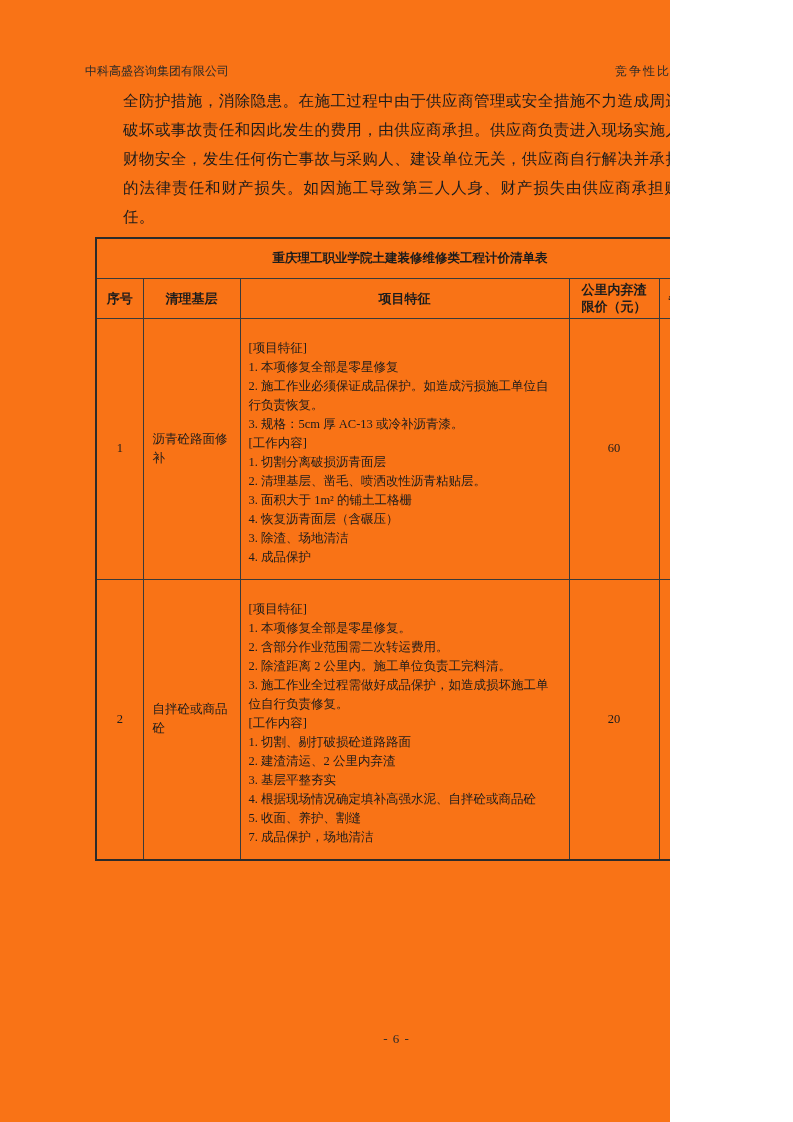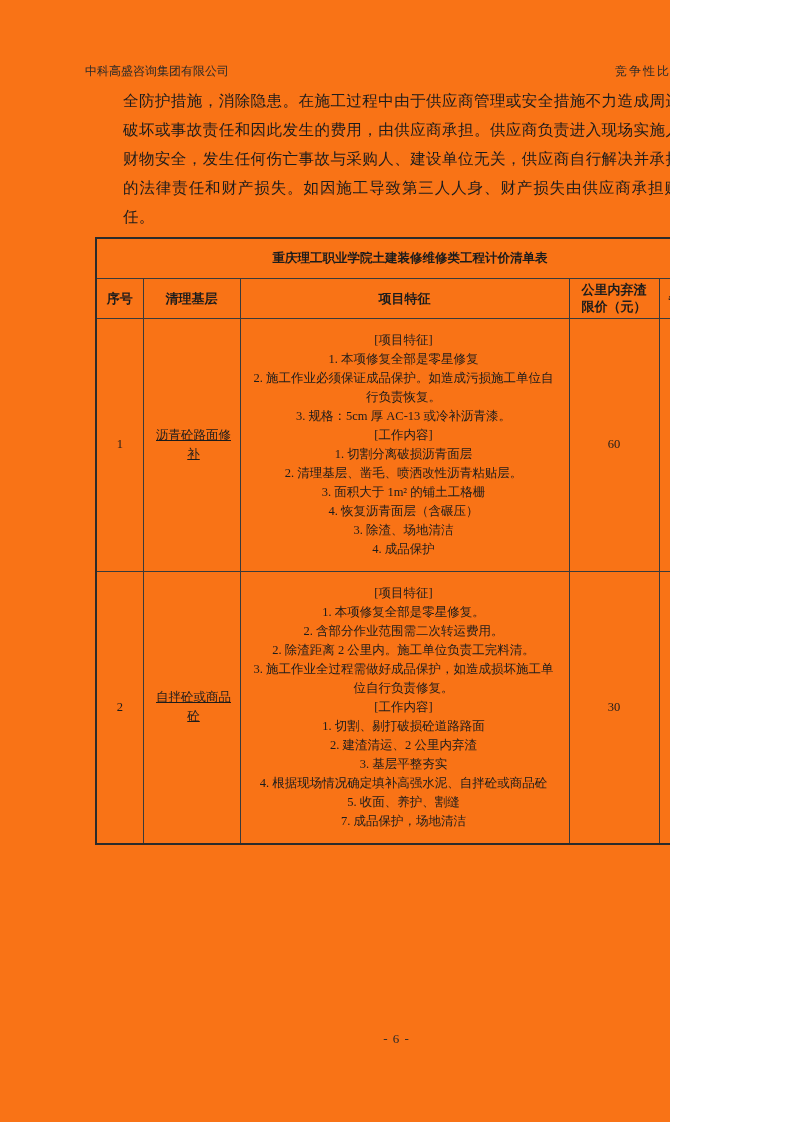--- a/index.html
+++ b/index.html
@@ -75,29 +75,28 @@
     white-space: pre-line;
     line-height: 17px;
   }
   td.c-no, td.c-price, td.c-remark {
     text-align: center;
     vertical-align: middle;
     font-size: 13px;
   }
   td.c-name {
     vertical-align: middle;
-    text-align: center;
+    text-align: left;
     padding: 4px 5px 4px 9px;
-    text-decoration: underline;
   }
   td.c-feat {
     vertical-align: middle;
-    text-align: center;
+    text-align: left;
     white-space: pre-line;
-    padding: 12px 10px 12px 8px;
+    padding: 20px 10px 12px 8px;
   }
   tr.r1 { height: 230px; }
   tr.r2 { height: 255px; }
   .footer {
     position: absolute;
     top: 1031px;
     left: 0;
     width: 793px;
     text-align: center;
     font-size: 13px;
@@ -164,21 +163,21 @@
 2. 含部分作业范围需二次转运费用。
 2. 除渣距离 2 公里内。施工单位负责工完料清。
 3. 施工作业全过程需做好成品保护，如造成损坏施工单位自行负责修复。
 [工作内容]
 1. 切割、剔打破损砼道路路面
 2. 建渣清运、2 公里内弃渣
 3. 基层平整夯实
 4. 根据现场情况确定填补高强水泥、自拌砼或商品砼
 5. 收面、养护、割缝
 7. 成品保护，场地清洁</td>
-        <td class="c-price">30</td>
+        <td class="c-price">20</td>
         <td class="c-remark"></td>
       </tr>
     </tbody>
   </table>
 
   <div class="footer">
     <span>- 6 -</span>
   </div>
 
 </div>

